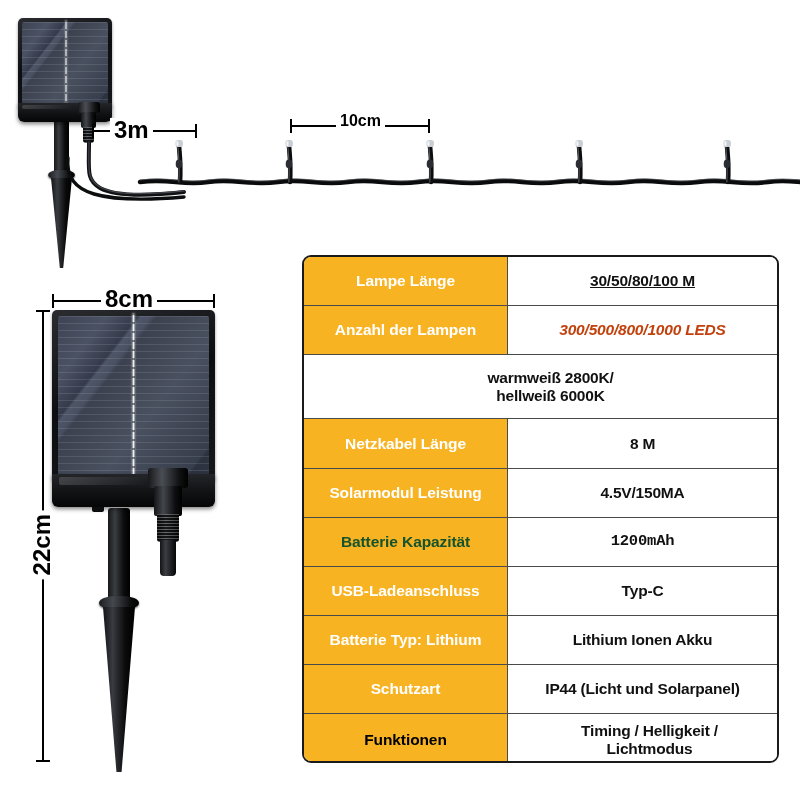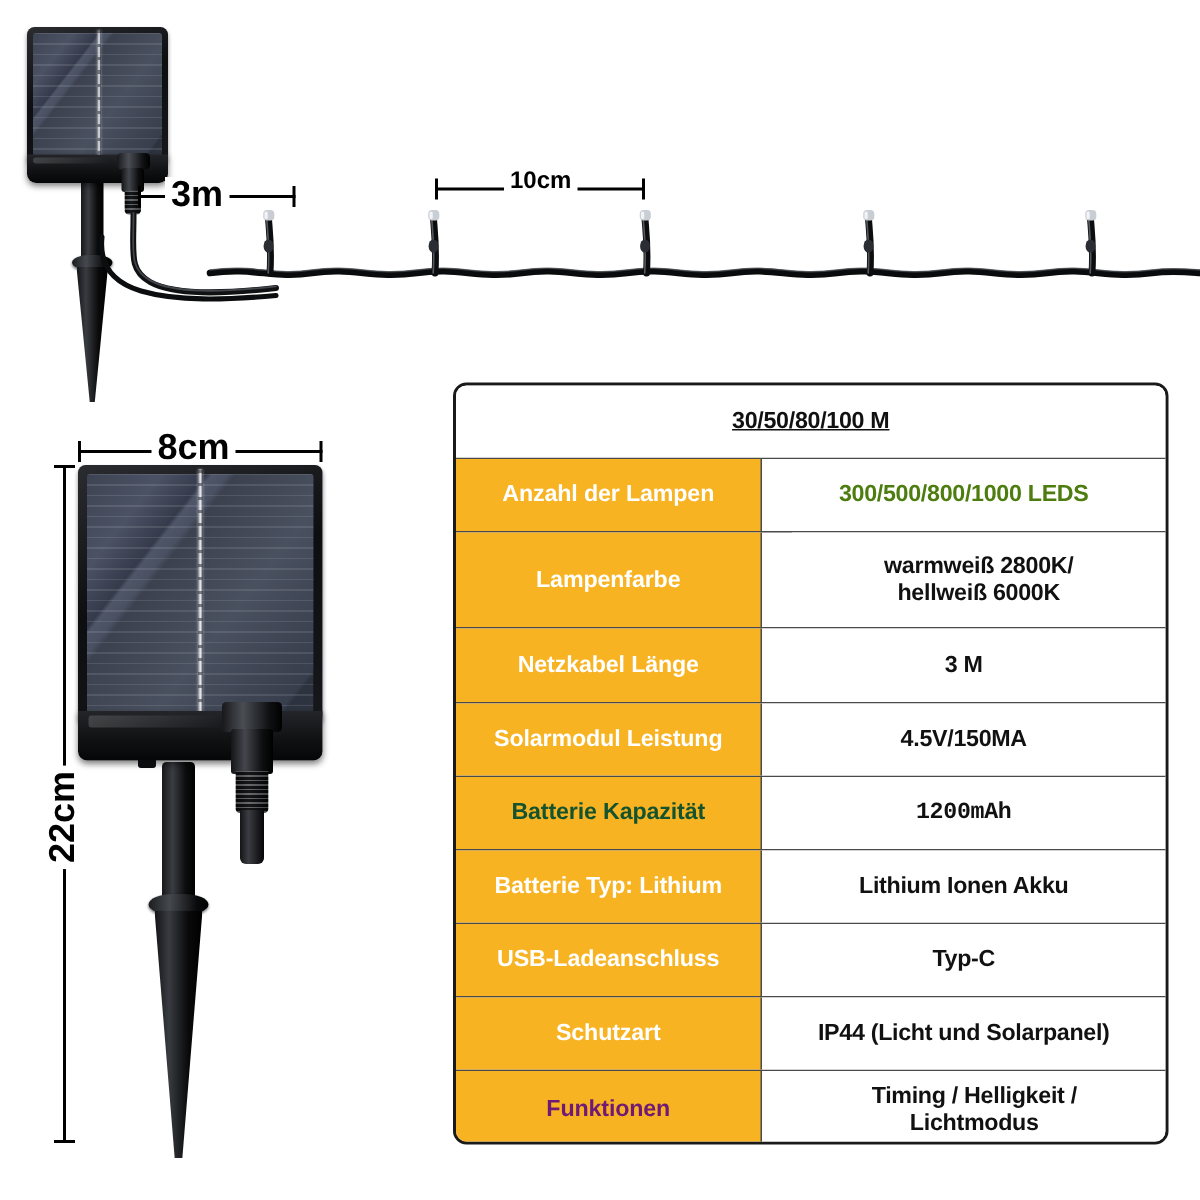--- a/index.html
+++ b/index.html
@@ -338,53 +338,53 @@
     <div class="conn-nut" style="left:96px;top:158px;width:40px;height:20px;"></div>
     <div class="conn-barrel" style="left:102px;top:176px;width:28px;height:30px;"></div>
     <div class="conn-thread" style="left:105px;top:204px;width:22px;height:28px;"></div>
 
     <div class="abs" style="left:108px;top:230px;width:16px;height:36px;background:linear-gradient(to right,#131416,#3a3d42 35%,#050506 100%);border-radius:0 0 4px 4px;"></div>
   </div>
 
   <div class="spec-table">
 
   <div class="spec-row" style="height: 49px;">
+        <div class="spec-key" style="background: rgb(247, 179, 34); color: rgb(255, 255, 255);">Lampe Länge</div>
         <div class="spec-val" style="color: rgb(17, 17, 17); text-decoration: underline;">30/50/80/100 M</div>
       </div>
       <div class="spec-row" style="height: 49px;">
         <div class="spec-key" style="background: rgb(247, 179, 34); color: rgb(255, 255, 255);">Anzahl der Lampen</div>
-        <div class="spec-val" style="color: #4d7c0f;">300/500/800/1000 LEDS</div>
+        <div class="spec-val" style="color: #c2410c; font-style: italic;">300/500/800/1000 LEDS</div>
       </div>
       <div class="spec-row" style="height: 64px;">
-        <div class="spec-key" style="background: rgb(247, 179, 34); color: rgb(255, 255, 255);">Lampenfarbe</div>
         <div class="spec-val" style="color: rgb(17, 17, 17); margin-left: 20px;">warmweiß 2800K/<br>hellweiß 6000K</div>
       </div>
       <div class="spec-row" style="height: 50px;">
         <div class="spec-key" style="background: rgb(247, 179, 34); color: rgb(255, 255, 255);">Netzkabel Länge</div>
-        <div class="spec-val" style="color: rgb(17, 17, 17);">3 M</div>
+        <div class="spec-val" style="color: rgb(17, 17, 17);">8 M</div>
       </div>
       <div class="spec-row" style="height: 49px;">
         <div class="spec-key" style="background: rgb(247, 179, 34); color: rgb(255, 255, 255);">Solarmodul Leistung</div>
         <div class="spec-val" style="color: rgb(17, 17, 17);">4.5V/150MA</div>
       </div>
       <div class="spec-row" style="height: 49px;">
         <div class="spec-key" style="background: rgb(247, 179, 34); color: #14532d;">Batterie Kapazität</div>
         <div class="spec-val" style="color: rgb(17, 17, 17); font-family: Liberation Mono, monospace;">1200mAh</div>
       </div>
       <div class="spec-row" style="height: 49px;">
+        <div class="spec-key" style="background: rgb(247, 179, 34); color: rgb(255, 255, 255);">USB-Ladeanschluss</div>
+        <div class="spec-val" style="color: rgb(17, 17, 17);">Typ-C</div>
+      </div>
+      <div class="spec-row" style="height: 49px;">
         <div class="spec-key" style="background: rgb(247, 179, 34); color: rgb(255, 255, 255);">Batterie Typ: Lithium</div>
         <div class="spec-val" style="color: rgb(17, 17, 17);">Lithium Ionen Akku</div>
       </div>
       <div class="spec-row" style="height: 49px;">
-        <div class="spec-key" style="background: rgb(247, 179, 34); color: rgb(255, 255, 255);">USB-Ladeanschluss</div>
-        <div class="spec-val" style="color: rgb(17, 17, 17);">Typ-C</div>
-      </div>
-      <div class="spec-row" style="height: 49px;">
         <div class="spec-key" style="background: rgb(247, 179, 34); color: rgb(255, 255, 255);">Schutzart</div>
         <div class="spec-val" style="color: rgb(17, 17, 17);">IP44 (Licht und Solarpanel)</div>
       </div>
       <div class="spec-row" style="height: 51px;">
-        <div class="spec-key" style="background: rgb(247, 179, 34); color: #701a75;">Funktionen</div>
+        <div class="spec-key" style="background: rgb(247, 179, 34); color: #000000;">Funktionen</div>
         <div class="spec-val" style="color: rgb(17, 17, 17); padding-left: 18px;">Timing / Helligkeit /<br>Lichtmodus</div>
       </div>
     </div>
 
 </div>
 
 </body></html>

